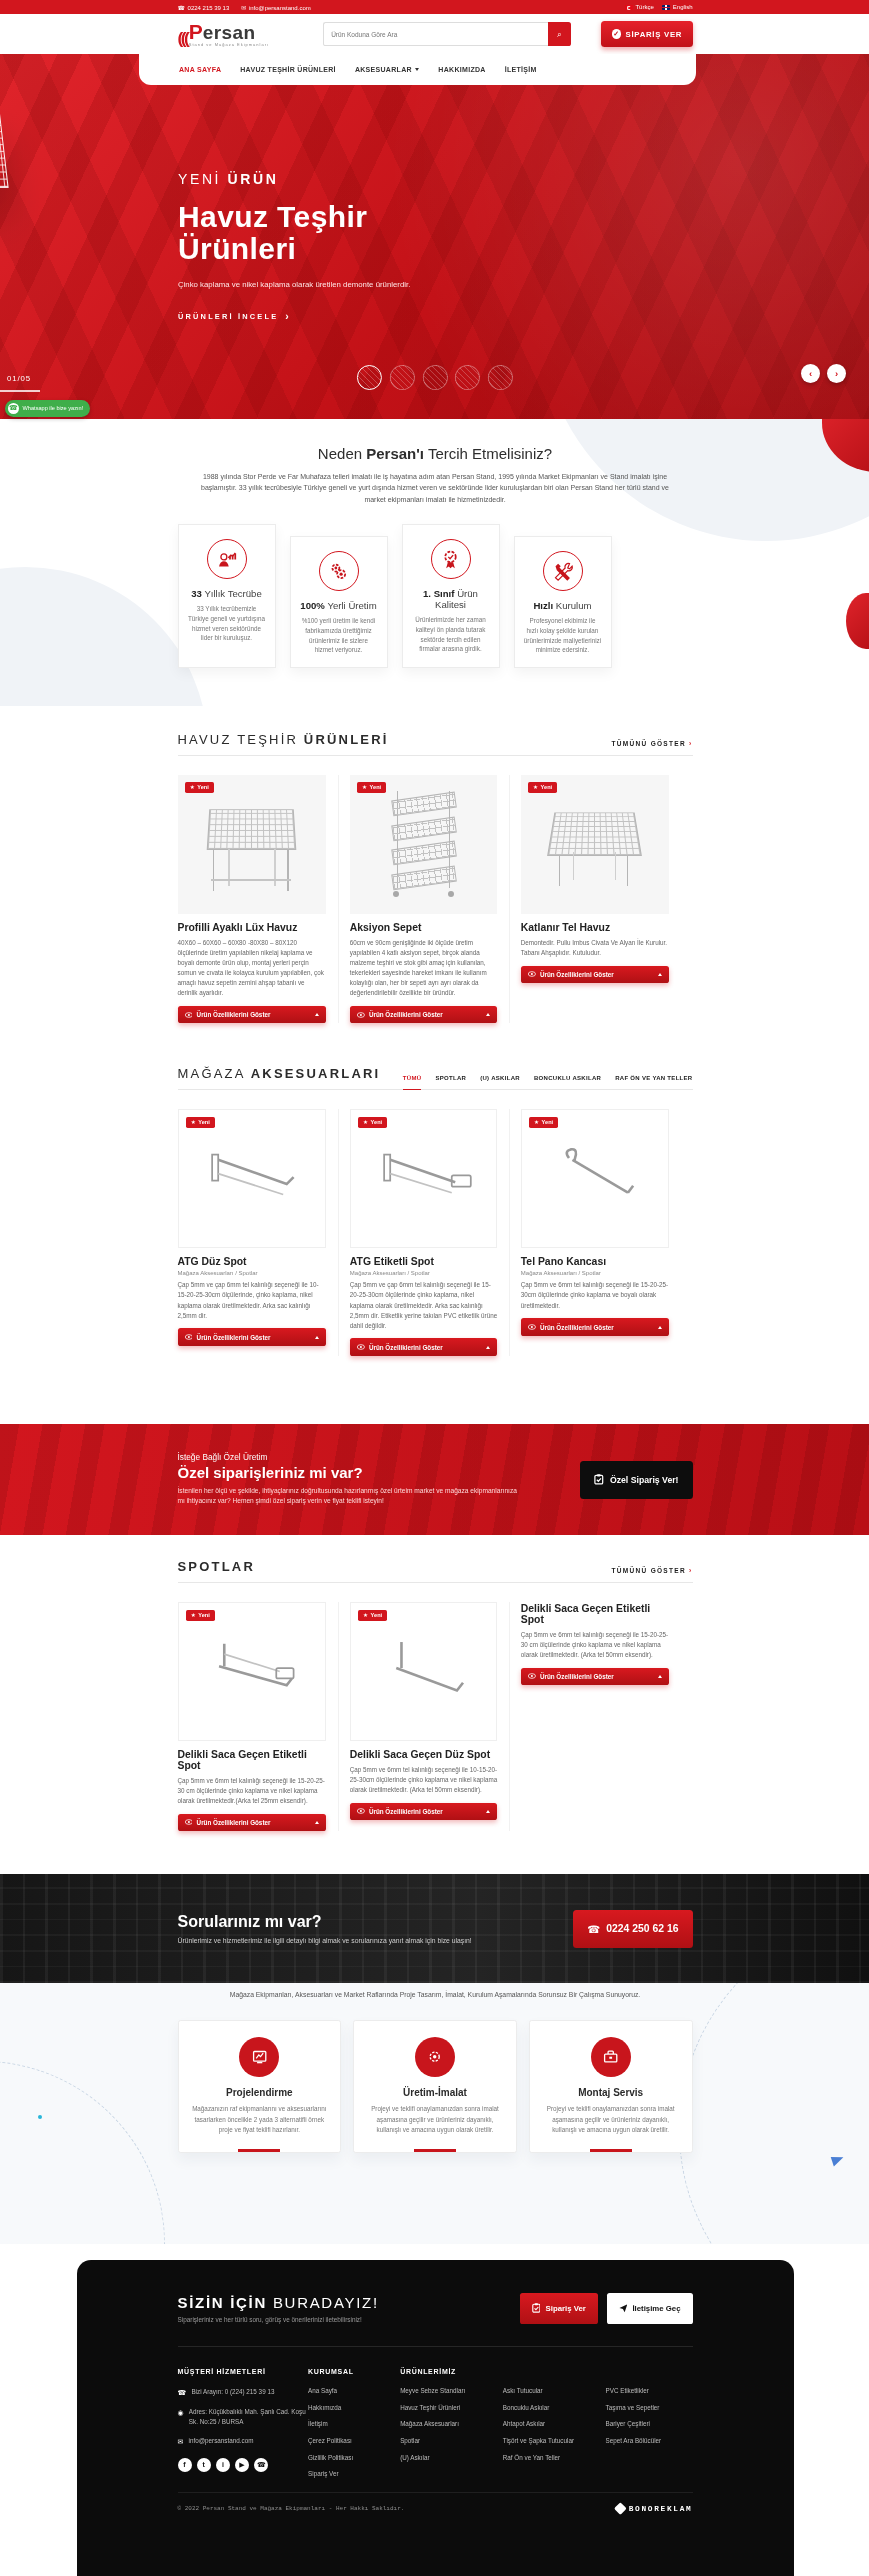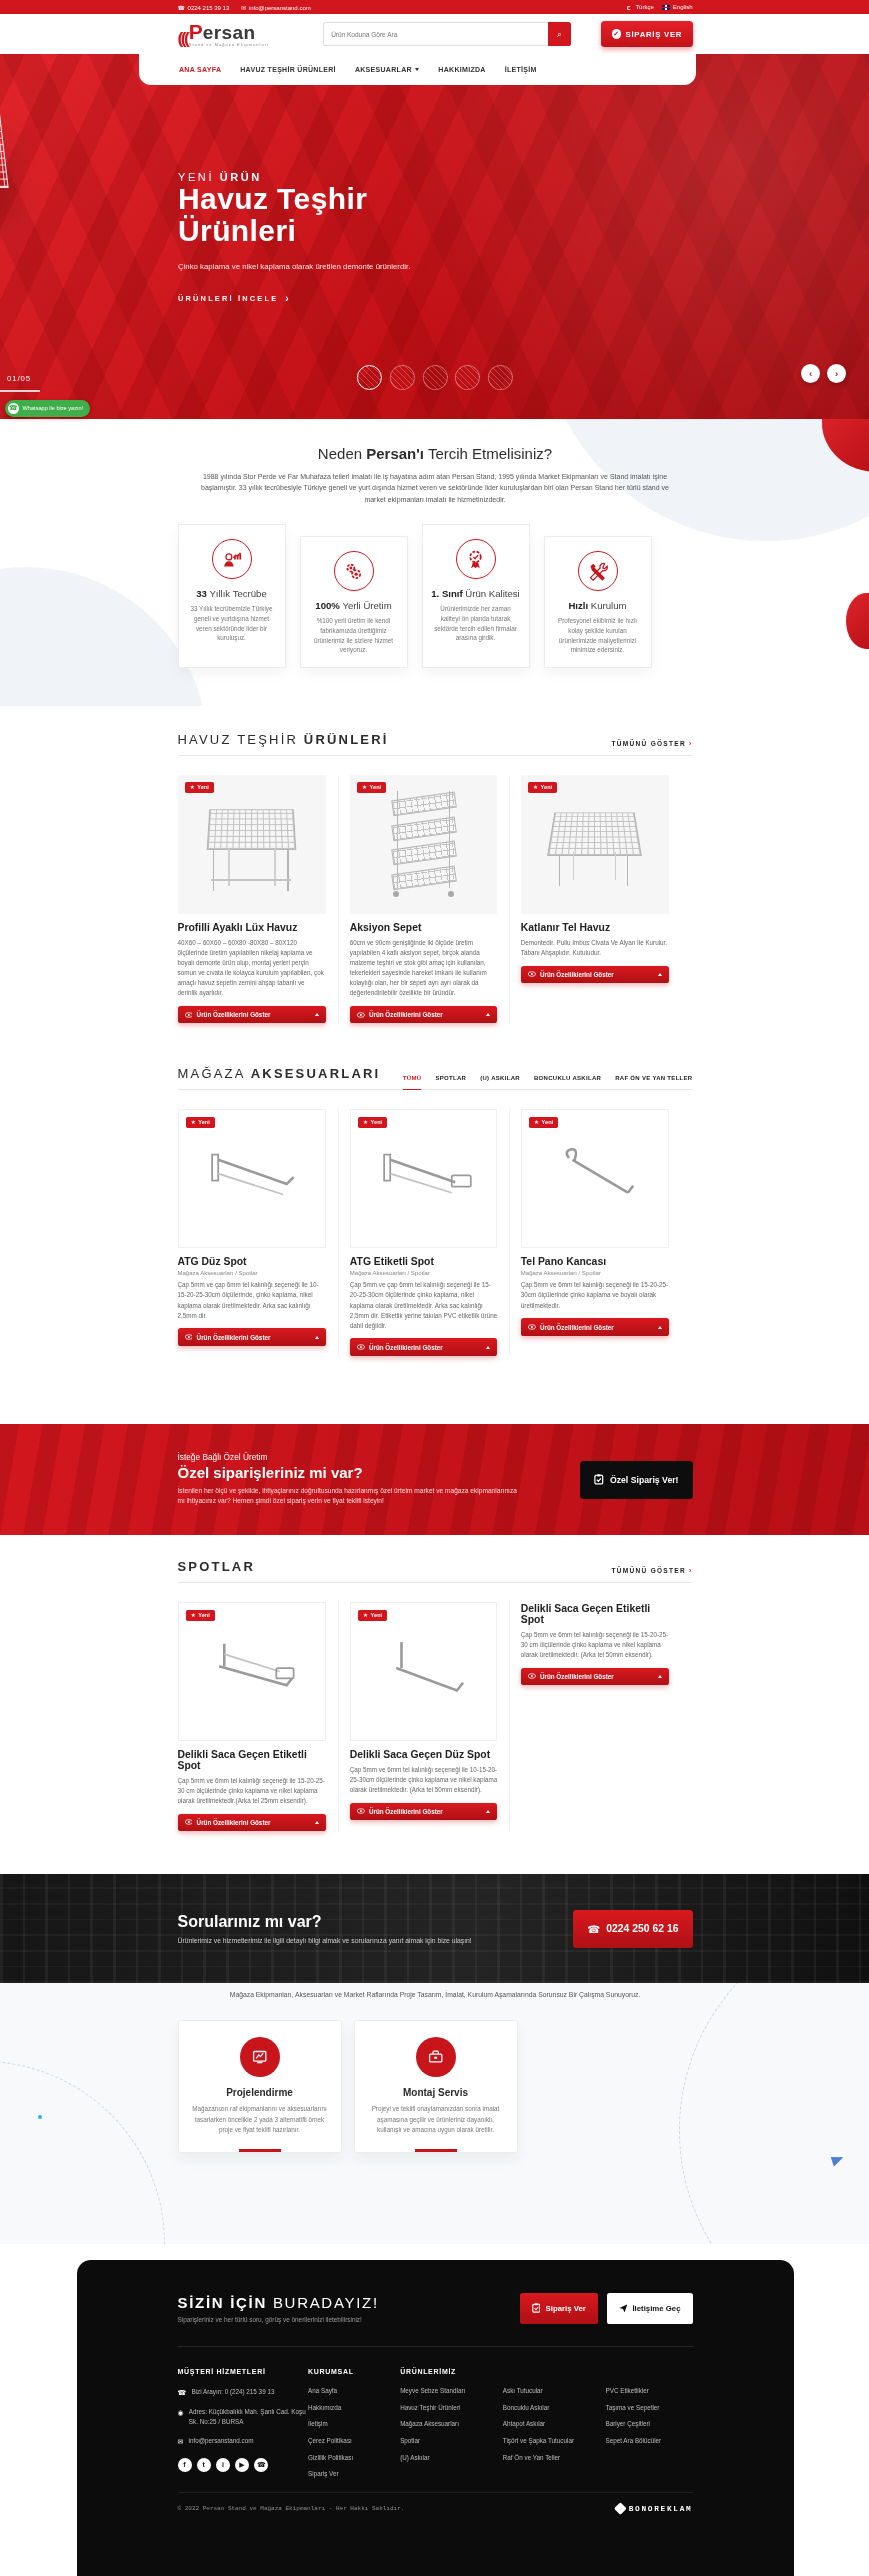--- a/index.html
+++ b/index.html
@@ -38,21 +38,21 @@
       radial-gradient(circle at 85% 30%, rgba(255,255,255,.10), transparent 45%),
       repeating-linear-gradient(115deg, rgba(120,0,0,.18) 0 22.6px, transparent 22.6px 52px),
       repeating-linear-gradient(65deg, rgba(90,0,0,.12) 0 35px, transparent 35px 78px),
       linear-gradient(135deg,#e0242b 0%,#c31117 55%,#a90d12 100%);
     overflow:visible; }
   .navstrip { position:absolute; top:0; left:139px; width:557px; height:31px; background:#fff; border-radius:0 0 12px 12px; display:flex; align-items:center; padding-left:40px; gap:19px; z-index:5; }
   .nav-item { font-size:7px; font-weight:bold; color:#333; letter-spacing:0.3px; cursor:pointer; display:flex; align-items:center; gap:3.5px; }
   .nav-item.active { color:#d2161e; }
   .caret { width:0; height:0; border-left:2.6px solid transparent; border-right:2.6px solid transparent; border-top:3.5px solid #333; }
   .hero-content { position:absolute; left:178px; top:117px; color:#fff; z-index:3; }
-  .hero-badge { font-size:11px; letter-spacing:2.6px; }
+  .hero-badge { font-size:14px; letter-spacing:2.6px; margin-bottom:14px; }
   .hero-badge b { font-weight:800; }
   .hero-title { font-size:30px; font-weight:800; line-height:1.08; letter-spacing:0.4px; }
   .hero-sub { font-size:7.8px; margin-top:14px; color:#ffe7e7; }
   .hero-cta { margin-top:22.6px; font-size:7.4px; font-weight:800; letter-spacing:2.2px; color:#fff; background:none; border:none; cursor:pointer; display:flex; align-items:center; gap:7px; }
   .hero-cta::after { content:"›"; font-size:10.4px; }
   .hero-art { position:absolute; right:183px; top:54px; z-index:2; opacity:.95; }
   .mesh { background-image:repeating-linear-gradient(0deg,rgba(255,255,255,.85) 0 0.9px,transparent 0.9px 7px),repeating-linear-gradient(90deg,rgba(255,255,255,.85) 0 0.9px,transparent 0.9px 7px); border:0.9px solid rgba(255,255,255,.9); }
   .hero-basket { width:187px; height:80px; transform:perspective(261px) rotateX(18deg); box-shadow:0 26px 35px rgba(0,0,0,.18); }
   .hero-thumbs { position:absolute; left:50%; transform:translateX(-50%); top:311px; display:flex; gap:7.8px; z-index:4; }
   .thumb { width:25px; height:25px; border-radius:50%; background:radial-gradient(circle at 35% 35%,#6b6b6b,#2d2d2d); border:1.7px solid rgba(255,255,255,.35); cursor:pointer; background-image:repeating-linear-gradient(45deg,rgba(255,255,255,.25) 0 0.9px,transparent 0.9px 4.3px); }
@@ -69,21 +69,21 @@
   .why-circle { position:absolute; border-radius:50%; background:#f0f3f7; }
   .why-c1 { width:365px; height:365px; left:-157px; bottom:-226px; }
   .why-c2 { width:452px; height:452px; right:-122px; top:-330px; }
   .red-blob { position:absolute; background:linear-gradient(135deg,#e0242b,#b00d13); }
   .blob1 { width:78px; height:70px; right:-30px; top:-17.4px; border-radius:0 0 0 70%; }
   .blob2 { width:40px; height:56px; right:-15.7px; top:174px; border-radius:60% 0 0 60%; }
   .why-title { text-align:center; padding-top:26px; font-size:15px; color:#2e2e2e; font-weight:300; }
   .why-title b { font-weight:800; }
   .why-par { width:470px; margin:8.7px auto 0; text-align:center; font-size:7px; line-height:1.65; color:#555; }
   .features { display:flex; gap:14px; margin-top:19px; }
-  .feature { width:108px; background:#fff; border:0.9px solid #ececec; box-shadow:0 5.2px 12px rgba(0,0,0,.05); padding:14px 8.7px 12px; text-align:center; }
+  .feature { width:98px; background:#fff; border:0.9px solid #ececec; box-shadow:0 5.2px 12px rgba(0,0,0,.05); padding:14px 8.7px 12px; text-align:center; }
   .feature:nth-child(even) { margin-top:12px; }
   .f-ic { width:40px; height:40px; margin:0 auto 8.7px; border:0.9px solid #d2161e; border-radius:50%; display:flex; align-items:center; justify-content:center; color:#c8151c; }
   .f-title { font-size:9.6px; color:#444; }
   .f-title b { font-weight:800; color:#222; }
   .f-desc { font-size:6.3px; color:#777; line-height:1.55; margin-top:5.2px; }
 
   
   .sec-havuz { height:348px; padding-top:26px; }
   .sec-title-row { display:flex; align-items:flex-end; border-bottom:0.9px solid #e7e7e7; padding-bottom:7.8px; }
   .sec-title { font-size:13px; letter-spacing:2.2px; font-weight:300; color:#2b2b2b; }
@@ -625,20 +625,31 @@
               <rect x="7" y="16" width="6" height="1.6" fill="#fff"></rect>
             </svg>
         </div>
         <div class="pr-name">Projelendirme</div>
         <div class="pr-desc">Mağazanızın raf ekipmanlarını ve aksesuarlarını tasarlarken öncelikle 2 yada 3 alternatifli örnek proje ve fiyat teklifi hazırlanır.</div>
         <div class="pr-bar"></div>
       </div>
       <div class="pr-card">
         <div class="pr-ic">
           <svg width="17.4" height="17.4" viewBox="0 0 20 20">
+              <circle cx="10" cy="10" r="5.2" fill="none" stroke="#fff" stroke-width="1.6" stroke-dasharray="2.6 1.6"></circle>
+              <circle cx="10" cy="10" r="2" fill="#fff"></circle>
+            </svg>
+        </div>
+        <div class="pr-name">Üretim-İmalat</div>
+        <div class="pr-desc">Projeyi ve teklifi onaylamanızdan sonra imalat aşamasına geçilir ve ürünleriniz dayanıklı, kullanışlı ve amacına uygun olarak üretilir.</div>
+        <div class="pr-bar"></div>
+      </div>
+      <div class="pr-card">
+        <div class="pr-ic">
+          <svg width="17.4" height="17.4" viewBox="0 0 20 20">
               <rect x="3" y="7" width="14" height="9" rx="1" fill="none" stroke="#fff" stroke-width="1.5"></rect>
               <path d="M7 7 v-2.4 a1 1 0 0 1 1-1 h4 a1 1 0 0 1 1 1 V7" fill="none" stroke="#fff" stroke-width="1.5"></path>
               <rect x="8.4" y="10" width="3.2" height="2.4" fill="#fff"></rect>
             </svg>
         </div>
         <div class="pr-name">Montaj Servis</div>
         <div class="pr-desc">Projeyi ve teklifi onaylamanızdan sonra imalat aşamasına geçilir ve ürünleriniz dayanıklı, kullanışlı ve amacına uygun olarak üretilir.</div>
         <div class="pr-bar"></div>
       </div>
     </div>

